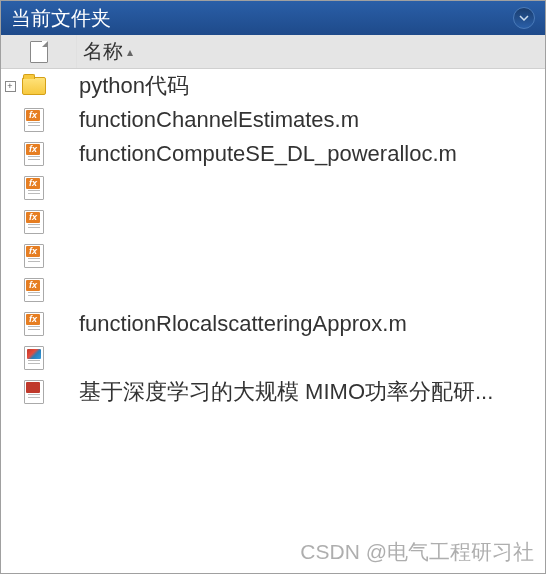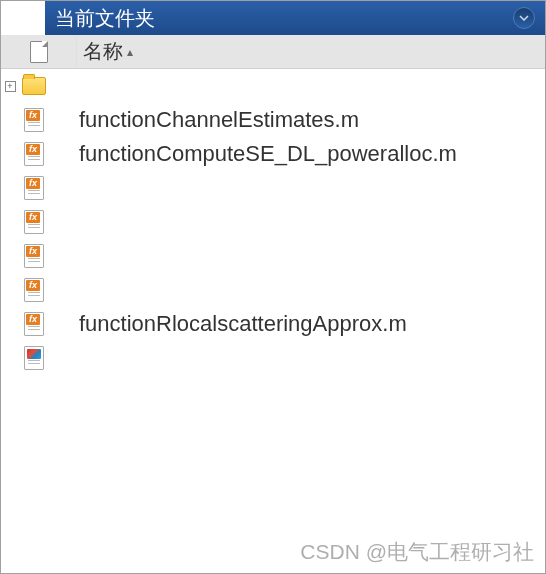--- a/index.html
+++ b/index.html
@@ -9,21 +9,20 @@
   
   .titlebar {
     background: linear-gradient(to bottom, #2a5fa8, #1e4a8a);
     color: #fff;
     font-size: 20px;
     padding: 4px 10px;
     display: flex;
     align-items: center;
     justify-content: space-between;
     height: 34px;
-    margin-left: 44px;
   }
   .titlebar-btn {
     width: 22px; height: 22px;
     border: 1px solid #4a7ab8;
     border-radius: 50%;
     background: linear-gradient(to bottom, #1a3d6e, #2a5fa8);
     display: flex; align-items: center; justify-content: center;
     cursor: pointer;
   }
   .titlebar-btn svg { width: 10px; height: 6px; }
@@ -231,20 +230,21 @@
   </div>
 
   <div class="file-list" id="file-list">
       <div class="row">
         <div class="expand-cell">
           <div class="expand-box">+</div>
         </div>
         <div class="icon-cell">
           <div class="folder-icon"></div>
         </div>
+        <div class="name-cell">python代码</div>
       </div>
       <div class="row">
         <div class="expand-cell"></div>
         <div class="icon-cell">
           <div class="fx-icon"></div>
         </div>
         <div class="name-cell">functionChannelEstimates.m</div>
       </div>
       <div class="row">
         <div class="expand-cell"></div>
@@ -283,17 +283,24 @@
           <div class="fx-icon"></div>
         </div>
         <div class="name-cell">functionRlocalscatteringApprox.m</div>
       </div>
       <div class="row">
         <div class="expand-cell"></div>
         <div class="icon-cell">
           <div class="m-icon"></div>
         </div>
       </div>
+      <div class="row">
+        <div class="expand-cell"></div>
+        <div class="icon-cell">
+          <div class="pdf-icon"></div>
+        </div>
+        <div class="name-cell">基于深度学习的大规模 MIMO功率分配研...</div>
+      </div>
     </div>
 
 </div>
 
 <div class="watermark">CSDN @电气工程研习社</div>
 
 </body></html>

